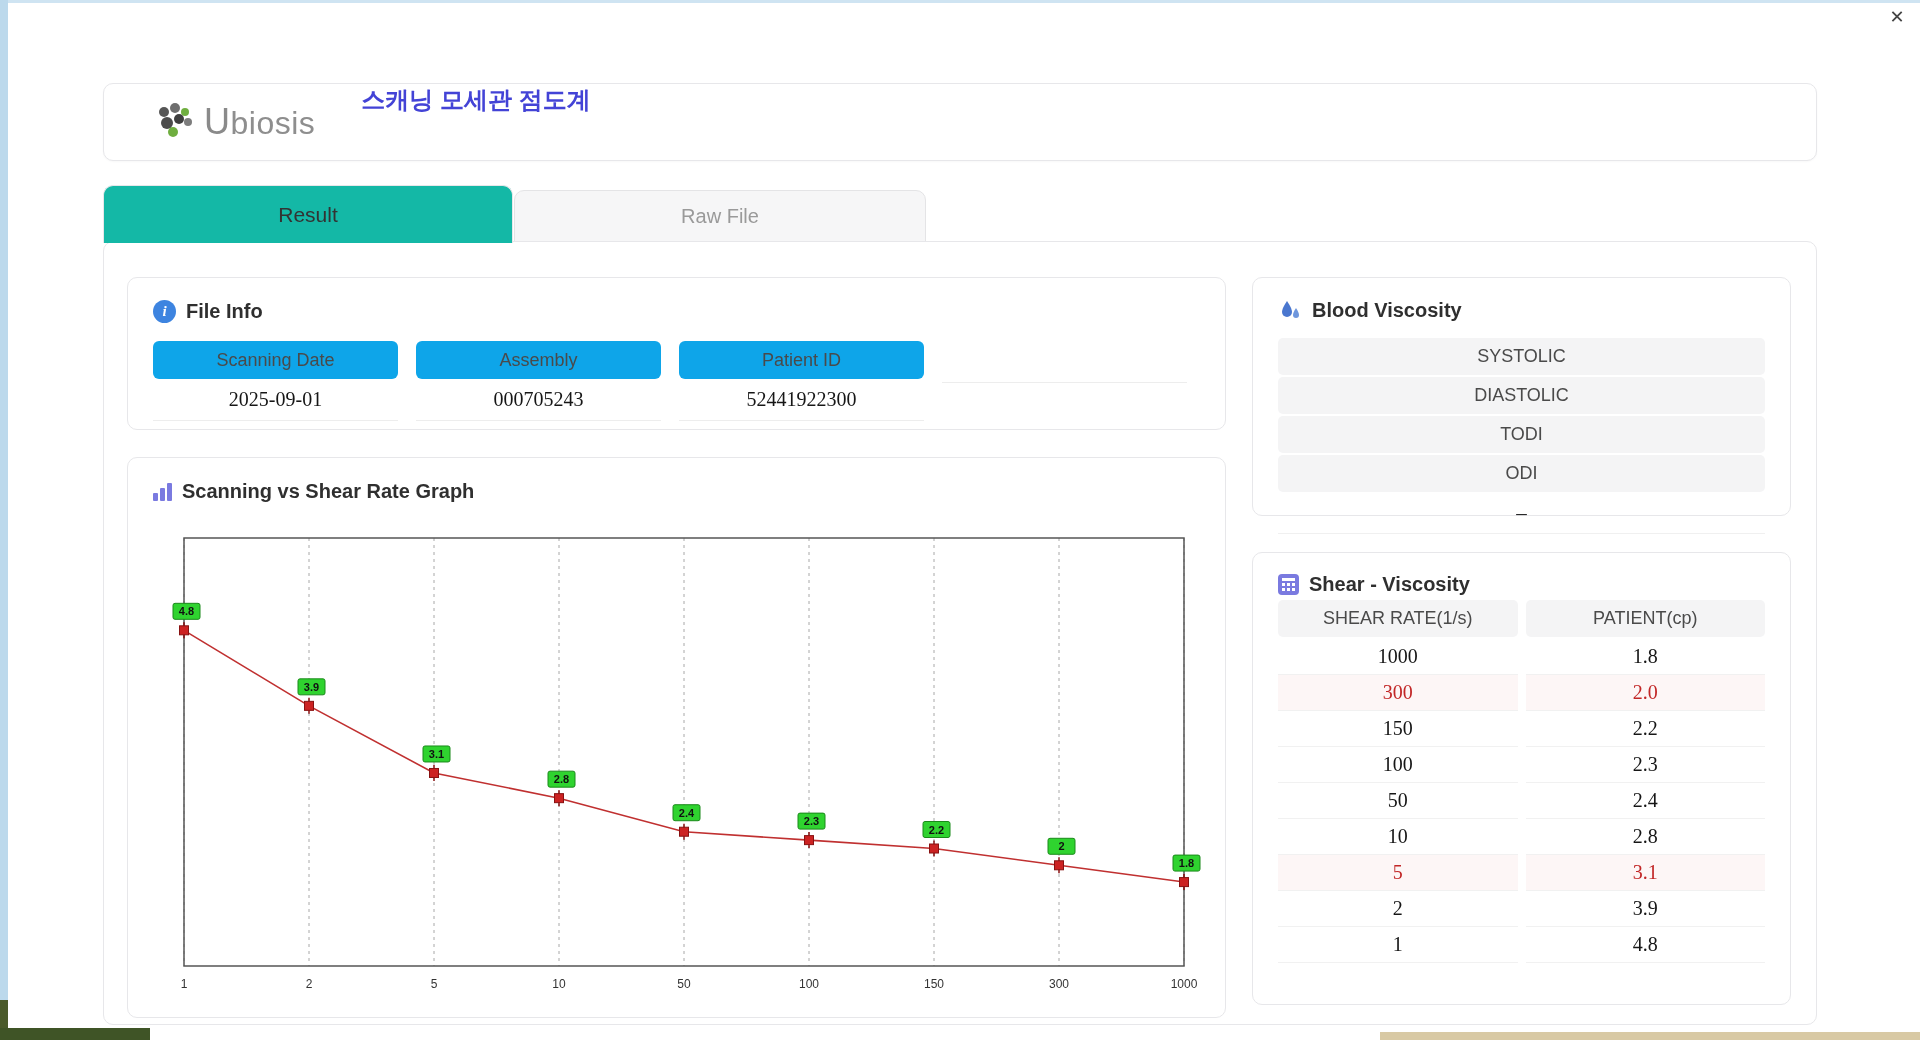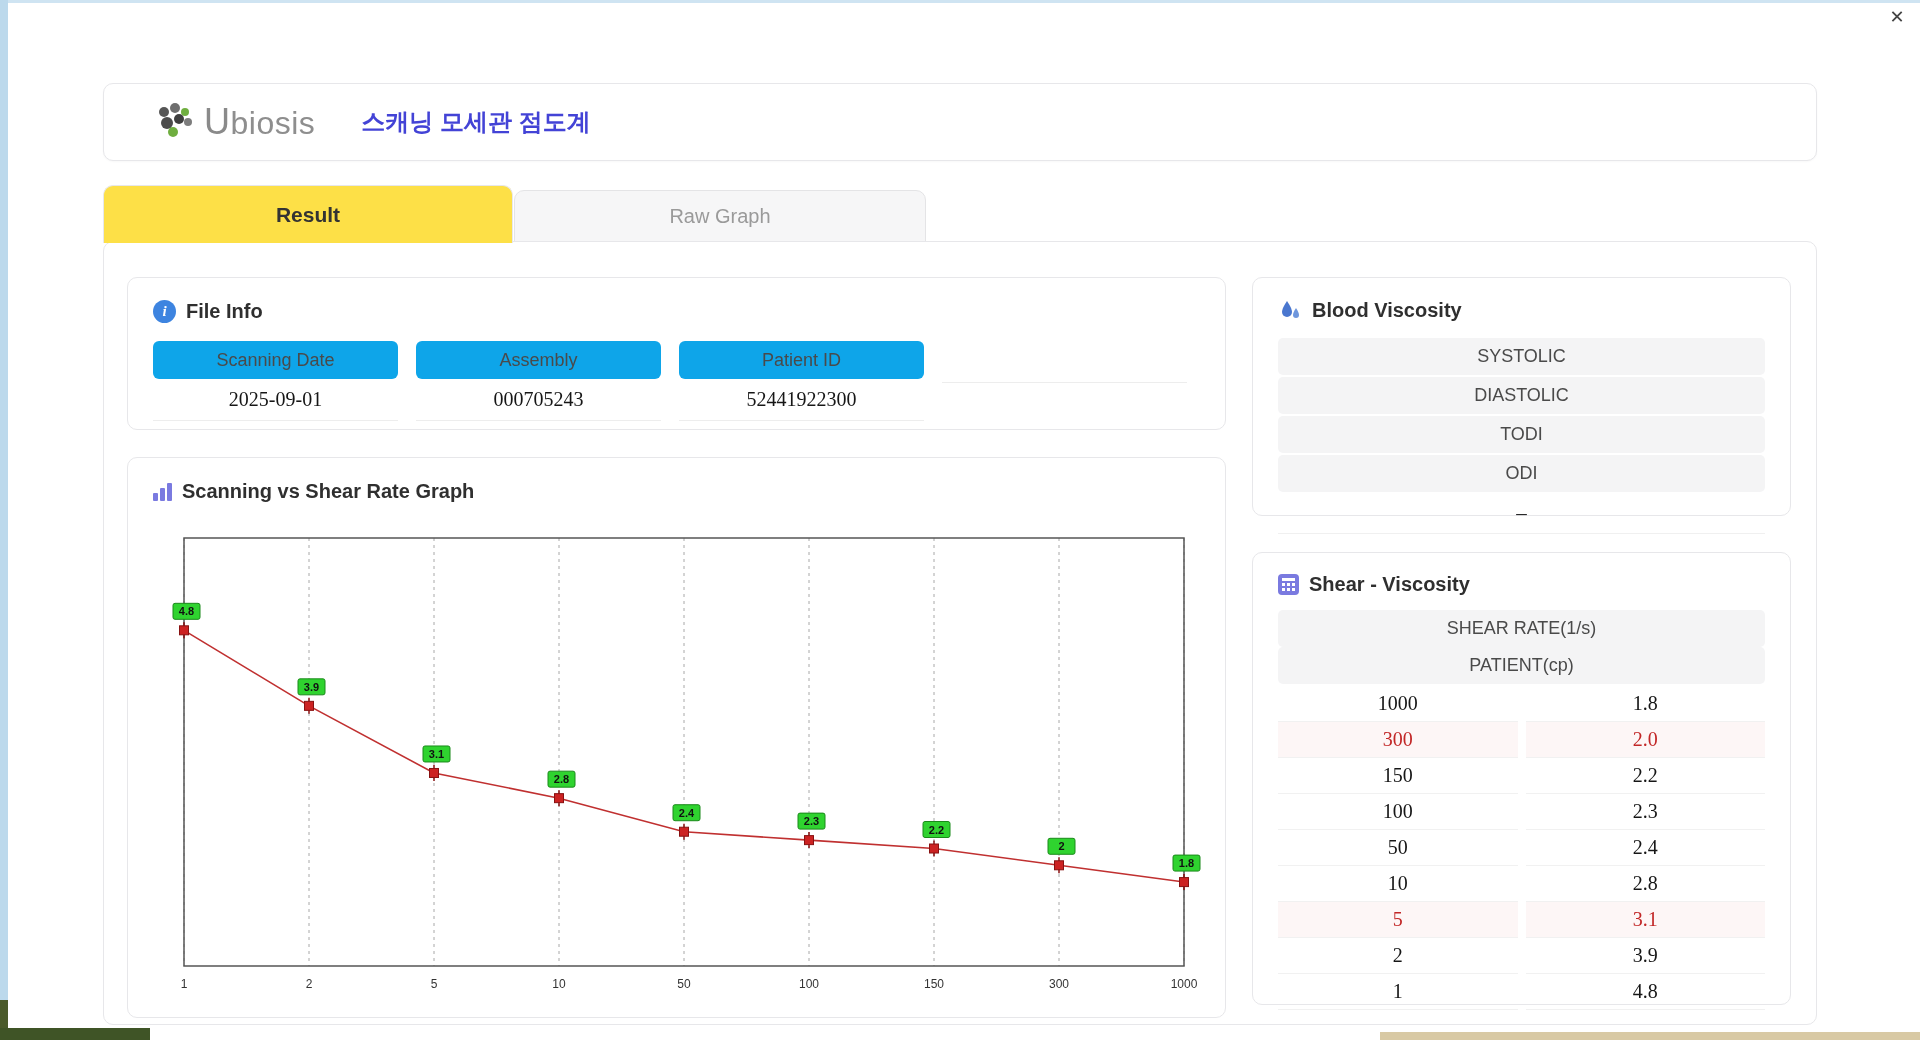--- a/index.html
+++ b/index.html
@@ -13,32 +13,32 @@
   .edge-bottom-r { position:absolute; left:1380px; top:1032px; width:540px; height:8px; background:#d8c9a4; }
   .edge-top { position:absolute; left:0; top:0; width:1920px; height:3px; background:#cfe4f2; }
 
   .close-btn { position:absolute; top:4px; right:10px; width:26px; height:26px;
     display:flex; align-items:center; justify-content:center; font-size:18px; color:#444; cursor:pointer; }
 
   .card { position:absolute; background:#fff; border:1px solid #e7e7ea; border-radius:10px; }
 
   
   .header-card { left:103px; top:83px; width:1714px; height:78px;
-    display:flex; align-items:center; padding:0 48px; box-shadow:0 1px 2px rgba(0,0,0,0.03); }
+    display:flex; padding:0 48px; box-shadow:0 1px 2px rgba(0,0,0,0.03); }
   .logo-wrap { display:flex; align-items:center; gap:6px; }
   .brand-text { font-size:32px; color:#8e8e8e; letter-spacing:0.5px; }
   .brand-text b { font-weight:normal; font-size:36px; color:#8a8a8a; }
   .app-title { margin-left:46px; font-size:24px; font-weight:bold; color:#4343d6; }
 
   
   .tab { position:absolute; display:flex; align-items:center; justify-content:center;
     border-radius:10px 10px 0 0; cursor:pointer; }
-  .tab-result { left:103px; top:185px; width:410px; height:58px; background:#fde047;
+  .tab-result { left:103px; top:185px; width:410px; height:58px; background:#14b8a6;
     border:1px solid #e7e7ea; border-bottom:none; z-index:3;
-    font-size:21px; font-weight:bold; color:#333; }
+    font-size:21px; font-weight:normal; color:#333; }
   .tab-raw { left:514px; top:190px; width:412px; height:52px; background:#f6f6f7;
     border:1px solid #e4e4e6; font-size:20px; color:#9a9a9a; }
 
   
   .outer-card { left:103px; top:241px; width:1714px; height:784px; z-index:2; }
 
   .section-title { display:flex; align-items:center; gap:10px; font-size:20px; font-weight:bold; color:#2f2f2f; }
 
   .info-icon { width:23px; height:23px; border-radius:50%; background:#3d84e0; color:#fff;
     display:flex; align-items:center; justify-content:center; font-size:15px;
@@ -66,21 +66,21 @@
   .bv-grid { display:grid; grid-template-columns:1fr; column-gap:8px; row-gap:0; margin-top:16px; }
   .bv-label { height:37px; background:#f4f4f5; border-radius:5px; margin-bottom:2px;
     display:flex; align-items:center; justify-content:center; font-size:18px; color:#4a4a4a; }
   .bv-value { height:40px; display:flex; align-items:center; justify-content:center;
     font-size:21px; color:#161616; font-family:"Liberation Serif", serif;
     border-bottom:1px solid #f0f0f0; margin-bottom:2px; }
 
   .shear-card { left:1148px; top:310px; width:539px; height:453px; padding:20px 25px; }
   .calc-icon { width:21px; height:21px; background:#7a7ae0; border-radius:4px;
     display:flex; align-items:center; justify-content:center; }
-  .sv-head { display:grid; grid-template-columns:1fr; column-gap:8px; margin-top:14px; }
+  .sv-head { display:grid; grid-template-columns:1fr 1fr; column-gap:8px; margin-top:4px; }
   .sv-head div { height:37px; background:#f4f4f5; border-radius:5px; display:flex;
     align-items:center; justify-content:center; font-size:18px; color:#4a4a4a; }
   .sv-body { margin-top:2px; }
   .sv-row { display:grid; grid-template-columns:1fr 1fr; column-gap:8px; }
   .sv-cell { height:36px; display:flex; align-items:center; justify-content:center;
     font-size:20px; color:#161616; font-family:"Liberation Serif", serif;
     border-bottom:1px solid #f1f1f1; }
   .sv-row.hl .sv-cell { color:#c22727; background:#fdf6f6; }
 
   svg text { font-family:"Liberation Sans", sans-serif; }
@@ -106,21 +106,21 @@
       <circle cx="27" cy="18" r="5" fill="#3f3f3f"></circle>
       <circle cx="36" cy="21" r="4" fill="#7d7d7d"></circle>
       <circle cx="21" cy="31" r="5" fill="#6fae3f"></circle>
     </svg>
     <div class="brand-text"><b>U</b><span title="Ubiosis">biosis</span></div>
   </div>
   <div class="app-title">스캐닝 모세관 점도계</div>
 </div>
 
 <div class="tab tab-result">Result</div>
-<div class="tab tab-raw">Raw Graph</div>
+<div class="tab tab-raw">Raw File</div>
 
 <div class="card outer-card">
 
   <div class="card file-info-card">
     <div class="section-title">
       <span class="info-icon">i</span>
       <span>File Info</span>
     </div>
     <div class="fields">
         <div class="field-col">

